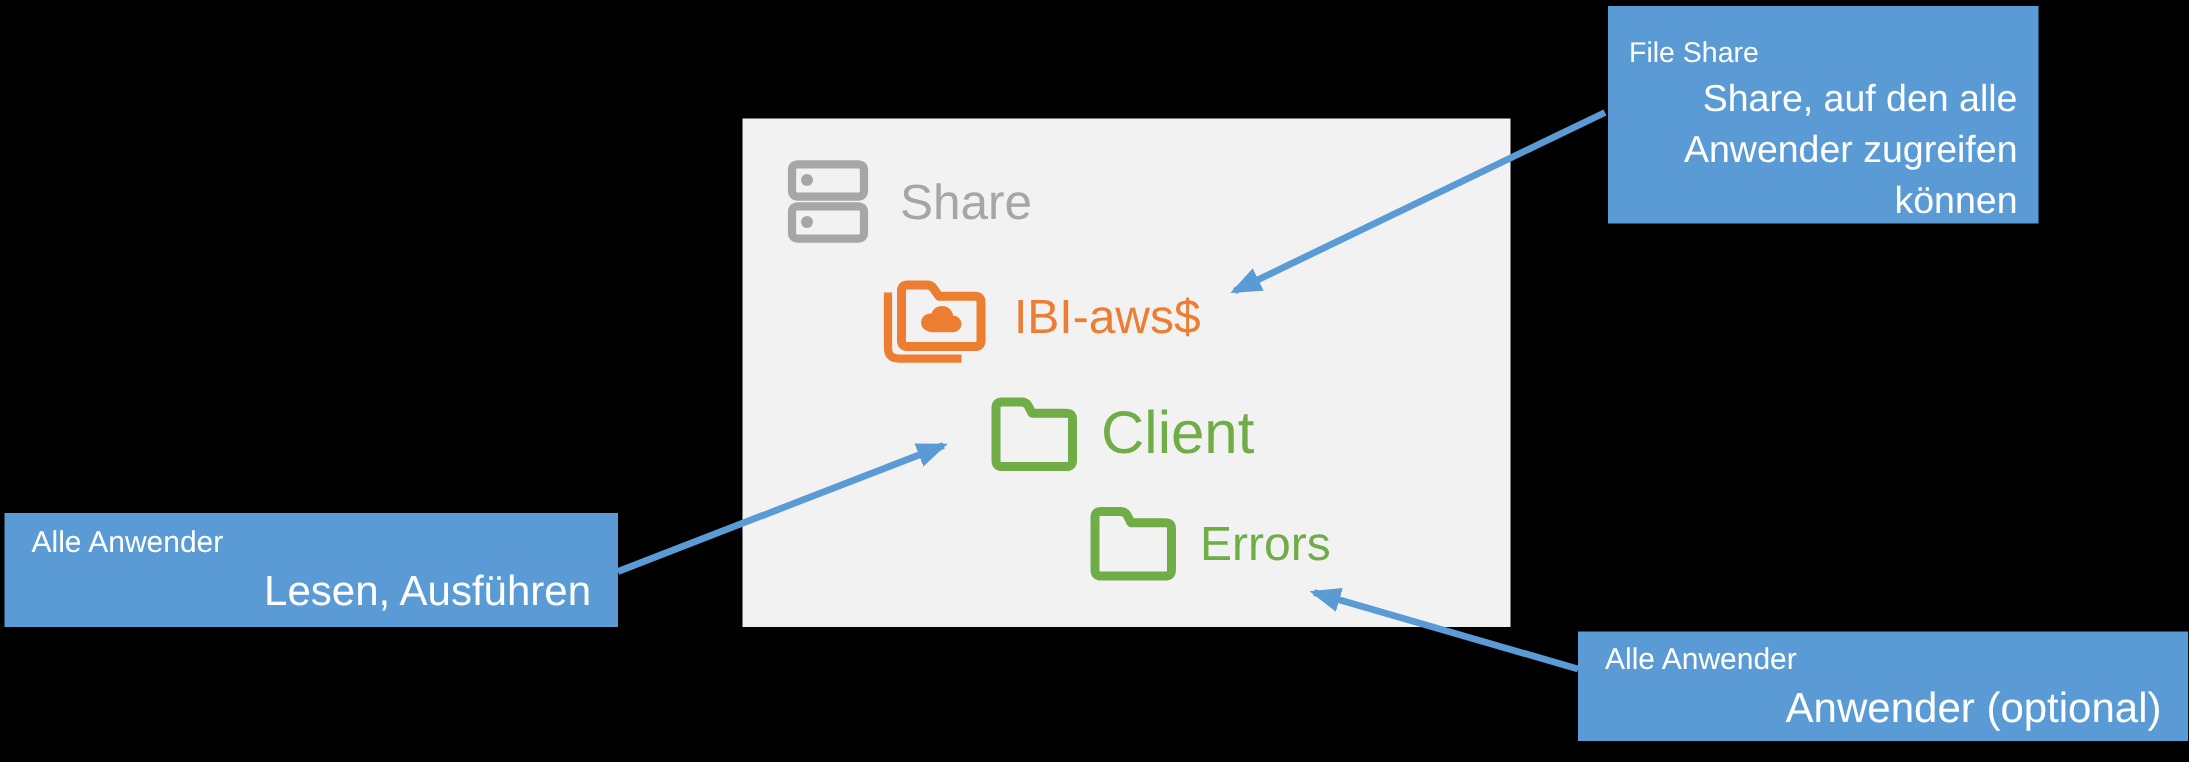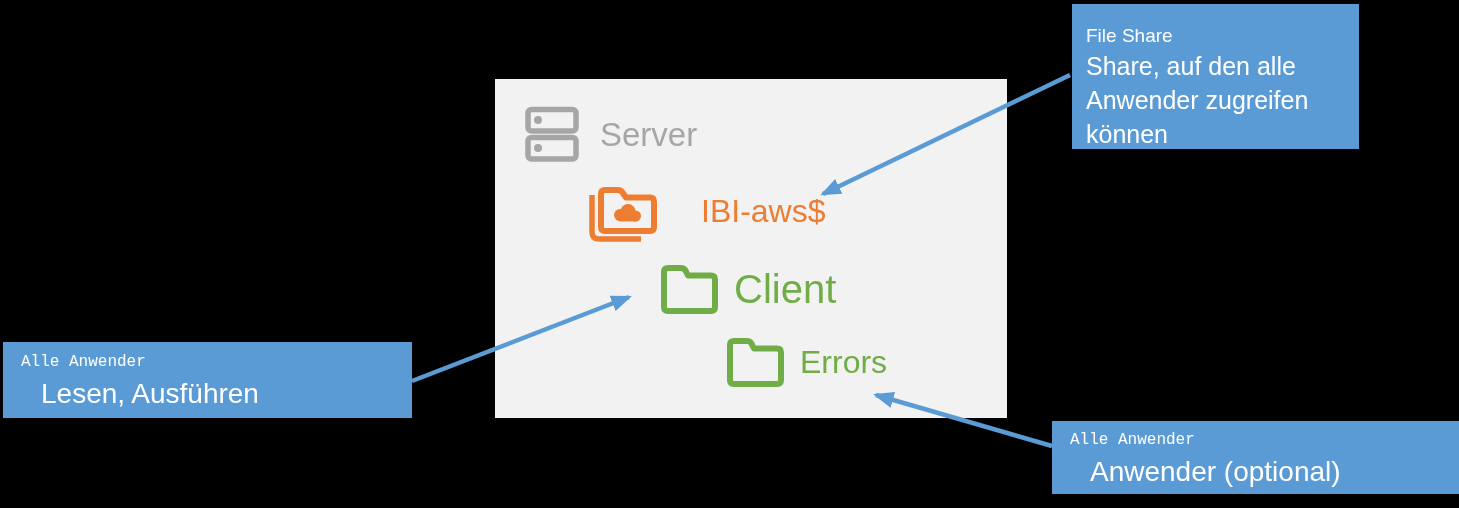--- a/index.html
+++ b/index.html
@@ -28,50 +28,50 @@
   .row {
     position: absolute;
     display: flex;
     align-items: center;
   }
   .row .label {
     white-space: nowrap;
     line-height: 1;
   }
   .row-server  { left: 30px;  top: 26px;  height: 58px; color: var(--gray,   #A6A6A6); }
-  .row-share   { left: 93px;  top: 99px;  height: 66px; color: var(--orange, #ED7D31); gap: 25px; }
+  .row-share   { left: 93px;  top: 99px;  height: 66px; color: var(--orange, #ED7D31); }
   .row-client  { left: 160px; top: 184px; height: 52px; color: var(--green,  #70AD47); }
   .row-errors  { left: 226px; top: 257px; height: 52px; color: var(--green,  #70AD47); }
   .row-server .label { font-size: 33px; margin-left: 21px; }
   .row-share  .label { font-size: 32px; margin-left: 14px; }
   .row-client .label { font-size: 40px; margin-left: 15px; }
   .row-errors .label { font-size: 32px; margin-left: 15px; }
   .icon svg { display: block; }
 
   
   .callout {
     position: absolute;
     background: var(--callout, #5B9BD5);
     color: var(--callout_text, #FFFFFF);
     box-sizing: border-box;
   }
   .callout .title { display: block; }
-  .callout .body  { display: block; }
+  .callout .body  { display: block; text-align: right; }
   .callout-file-share {
     left: 1072px; top: 4px; width: 287px; height: 145px;
     padding: 19px 14px;
   }
   .callout-file-share .title { font-size: 19px; line-height: 26px; }
   .callout-file-share .body  { font-size: 25px; line-height: 34px; }
   .callout-read {
     left: 3px; top: 342px; width: 409px; height: 76px;
     padding: 7px 18px;
   }
   .callout-read .title,
-  .callout-write .title { font-size: 16px; line-height: 27px; font-family: Liberation Mono, monospace; }
+  .callout-write .title { font-size: 20px; line-height: 27px; }
   .callout-read .body,
   .callout-write .body  { font-size: 28px; line-height: 35px; margin-left: 20px; }
   .callout-write {
     left: 1052px; top: 421px; width: 407px; height: 73px;
     padding: 6px 18px;
   }
 
   
   .arrows {
     position: absolute;
@@ -96,21 +96,21 @@
 
     <div class="row row-server">
       <span class="icon">
         <svg width="54" height="57" viewBox="0 0 54 57">
           <rect x="3" y="3.5" width="48" height="21.5" rx="3.5" fill="none" stroke="currentColor" stroke-width="5.5"></rect>
           <rect x="3" y="31.5" width="48" height="21.5" rx="3.5" fill="none" stroke="currentColor" stroke-width="5.5"></rect>
           <circle cx="13" cy="14" r="4" fill="currentColor"></circle>
           <circle cx="13" cy="42" r="4" fill="currentColor"></circle>
         </svg>
       </span>
-      <span class="label">Server</span>
+      <span class="label">Share</span>
     </div>
 
     <div class="row row-share">
       <span class="icon">
         <svg width="74" height="66" viewBox="0 0 74 66">
           <path d="M4 17 V54 q0 7 7 7 H53" fill="none" stroke="currentColor" stroke-width="5.5"></path>
           <path d="M17 12 h13 q3 0 4.5 2.5 L38 19.5 H62 q4 0 4 4 V49 q0 4 -4 4 H17 q-4 0 -4 -4 V16 q0 -4 4 -4 Z" fill="none" stroke="currentColor" stroke-width="6" stroke-linejoin="round"></path>
           <g fill="currentColor">
             <circle cx="32" cy="37" r="6"></circle>
             <circle cx="40" cy="33.5" r="7.5"></circle>

